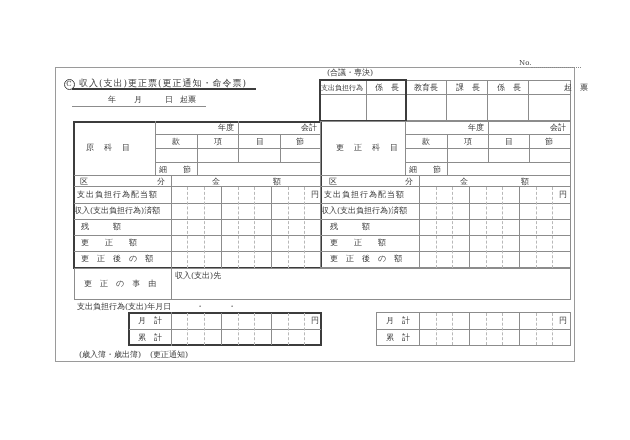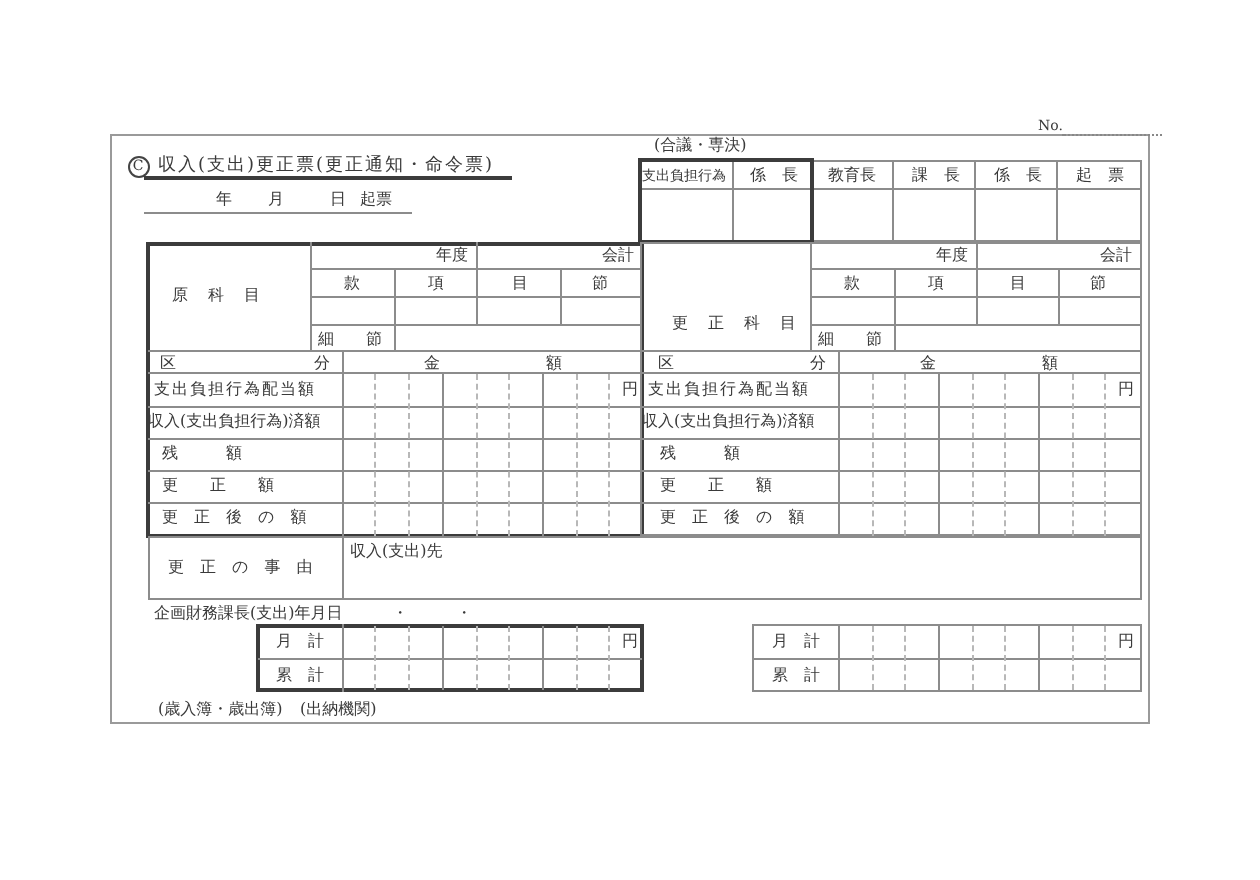--- a/index.html
+++ b/index.html
@@ -45,21 +45,21 @@
 <div class="vl" style="left:405px;top:80px;height:41px;"></div>
 <div class="vl" style="left:446px;top:80px;height:41px;"></div>
 <div class="vl" style="left:487px;top:80px;height:41px;"></div>
 <div class="vl" style="left:528px;top:80px;height:41px;"></div>
 <div class="boxthick" style="left:319px;top:79px;width:88px;height:43px;"></div>
 <div class="txt" style="left:321px;top:83px;font-size:7px;">支出負担行為</div>
 <div class="txt" style="left:375px;top:83px;">係　長</div>
 <div class="txt" style="left:414px;top:83px;">教育長</div>
 <div class="txt" style="left:456px;top:83px;">課　長</div>
 <div class="txt" style="left:497px;top:83px;">係　長</div>
-<div class="txt" style="left:538px;top:83px;">起　票</div>
+<div class="txt" style="left:564px;top:83px;">起　票</div>
 <div class="abs" style="left:321px;top:95px;width:44px;height:25px;"></div>
 <div class="abs" style="left:367px;top:95px;width:37px;height:25px;"></div>
 <div class="abs" style="left:406px;top:95px;width:39px;height:25px;"></div>
 <div class="abs" style="left:447px;top:95px;width:39px;height:25px;"></div>
 <div class="abs" style="left:488px;top:95px;width:39px;height:25px;"></div>
 <div class="abs" style="left:529px;top:95px;width:41px;height:25px;"></div>
 
 <div class="boxthick" style="left:73px;top:121px;width:249px;height:148px;"></div>
 
 <div class="vl" style="left:155px;top:121px;height:54px;"></div>
@@ -121,21 +121,21 @@
 <div class="vl" style="left:405px;top:121px;height:54px;"></div>
 <div class="hl" style="left:405px;top:134px;width:166px;"></div>
 <div class="vl" style="left:488px;top:121px;height:13px;"></div>
 <div class="hl" style="left:405px;top:148px;width:166px;"></div>
 <div class="hl" style="left:405px;top:162px;width:166px;"></div>
 <div class="vl" style="left:447px;top:134px;height:41px;"></div>
 <div class="vl" style="left:488px;top:134px;height:28px;"></div>
 <div class="vl" style="left:529px;top:134px;height:28px;"></div>
 <div class="hl" style="left:320px;top:175px;width:251px;"></div>
 
-<div class="txt" style="left:336px;top:157px;letter-spacing:1px;">更　正　科　目</div>
+<div class="txt" style="left:336px;top:143px;letter-spacing:1px;">更　正　科　目</div>
 <div class="txt" style="left:468px;top:123px;">年度</div>
 <div class="txt" style="left:550px;top:123px;">会計</div>
 <div class="abs" style="left:407px;top:122px;width:58px;height:11px;"></div>
 <div class="abs" style="left:490px;top:122px;width:58px;height:11px;"></div>
 <div class="txt" style="left:422px;top:137px;">款</div>
 <div class="txt" style="left:464px;top:137px;">項</div>
 <div class="txt" style="left:505px;top:137px;">目</div>
 <div class="txt" style="left:545px;top:137px;">節</div>
 <div class="abs" style="left:406px;top:149px;width:40px;height:12px;"></div>
 <div class="abs" style="left:448px;top:149px;width:39px;height:12px;"></div>
@@ -172,21 +172,21 @@
 <div class="txt" style="left:330px;top:238px;white-space:pre;">更　　正　　額</div>
 <div class="txt" style="left:330px;top:254px;white-space:pre;">更　正　後　の　額</div>
 <div class="abs" style="left:420px;top:187px;width:150px;height:80px;"></div>
 
 <div class="box" style="left:74px;top:268px;width:497px;height:32px;"></div>
 <div class="vl" style="left:171px;top:268px;height:32px;"></div>
 <div class="txt" style="left:84px;top:279px;white-space:pre;">更　正　の　事　由</div>
 <div class="txt" style="left:175px;top:271px;">収入(支出)先</div>
 <div class="abs" style="left:172px;top:282px;width:398px;height:17px;"></div>
 
-<div class="txt" style="left:77px;top:302px;">企画財務課長(支出)年月日</div>
+<div class="txt" style="left:77px;top:302px;">支出負担行為(支出)年月日</div>
 <div class="txt" style="left:196px;top:302px;white-space:pre;">・　　　・</div>
 
 <div class="boxthick" style="left:128px;top:312px;width:194px;height:34px;"></div>
 <div class="hl" style="left:129px;top:329px;width:192px;"></div>
 <div class="vl" style="left:171px;top:312px;height:34px;"></div>
 <div class="vd" style="left:187px;top:313px;height:32px;"></div>
 <div class="vd" style="left:204px;top:313px;height:32px;"></div>
 <div class="vl" style="left:221px;top:313px;height:32px;"></div>
 <div class="vd" style="left:238px;top:313px;height:32px;"></div>
 <div class="vd" style="left:254px;top:313px;height:32px;"></div>
@@ -208,13 +208,13 @@
 <div class="vd" style="left:502px;top:313px;height:32px;"></div>
 <div class="vl" style="left:519px;top:313px;height:32px;"></div>
 <div class="vd" style="left:536px;top:313px;height:32px;"></div>
 <div class="vd" style="left:552px;top:313px;height:32px;"></div>
 <div class="txt" style="left:386px;top:316px;white-space:pre;">月　計</div>
 <div class="txt" style="left:386px;top:333px;white-space:pre;">累　計</div>
 <div class="txt" style="left:559px;top:316px;">円</div>
 <div class="abs" style="left:420px;top:313px;width:150px;height:32px;"></div>
 
 <div class="txt" style="left:79px;top:350px;">(歳入簿・歳出簿)</div>
-<div class="txt" style="left:150px;top:350px;">(出納機関)</div>
+<div class="txt" style="left:150px;top:350px;">(更正通知)</div>
 
 </body></html>

